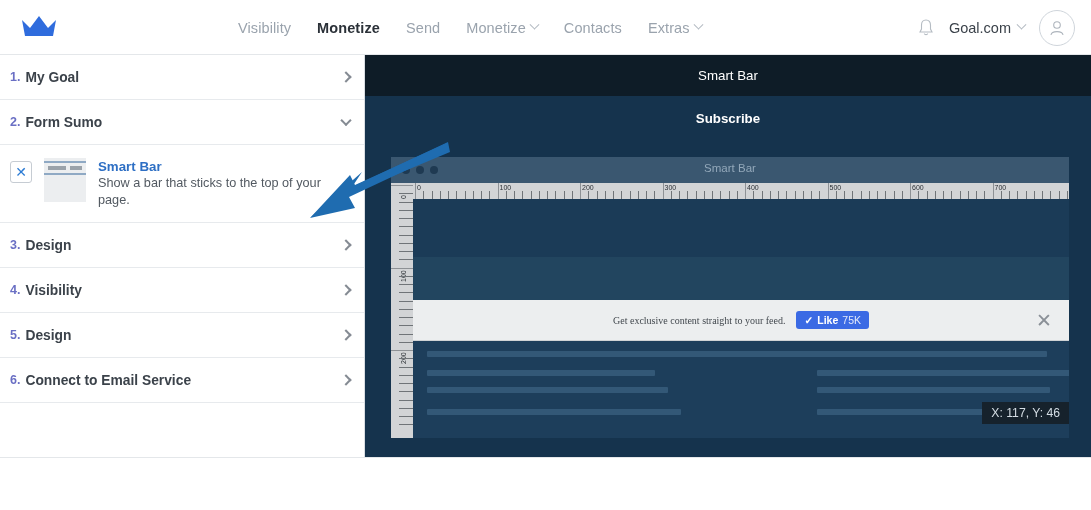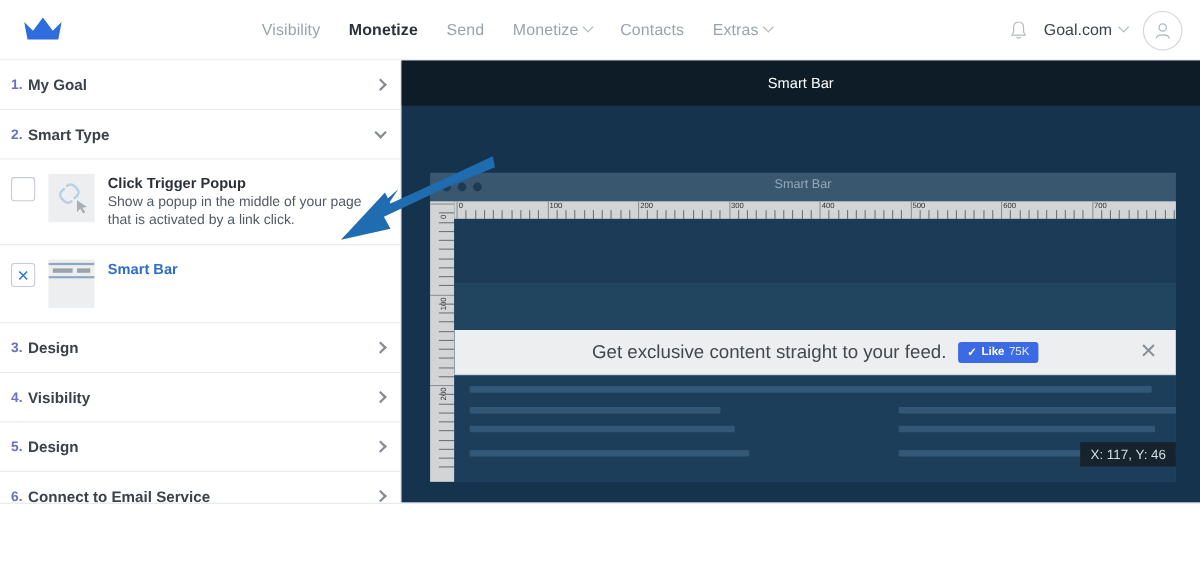--- a/index.html
+++ b/index.html
@@ -121,21 +121,21 @@
 
   .page {
     position: absolute; left: 22px; top: 42px; right: 0; bottom: 0;
     background: #1d3e5b; overflow: hidden;
   }
   .smartbar {
     position: absolute; left: 0; right: 0; top: 101px; height: 41px;
     background: #eceeef; display: flex; align-items: center; justify-content: center;
     border-bottom: 1px solid #cfd2d4;
   }
-  .sb-text { font-size: 17px; color: #42484e; }
+  .sb-text { font-size: 10px; color: #42484e; font-family: Liberation Serif, serif; }
   .like-btn {
     margin-left: 11px; background: #3b6ae4; color: #fff; border-radius: 3px;
     padding: 3px 8px; font-size: 10.5px; font-weight: 700;
     display: inline-flex; align-items: center; gap: 4px; cursor: pointer;
   }
   .like-count { font-weight: 400; opacity: .85; }
   .sb-close {
     position: absolute; right: 17px; top: 50%; transform: translateY(-50%);
     font-size: 19px; color: #8a9097; cursor: pointer; line-height: 1;
   }
@@ -214,51 +214,36 @@
   <div class="sidebar">
 
     <div class="step">
       <span class="step-num">1.</span>
       <span class="step-label">My Goal</span>
       <span class="step-arrow"></span>
     </div>
 
     <div class="step">
       <span class="step-num">2.</span>
-      <span class="step-label">Smart Type</span>
+      <span class="step-label">Form Sumo</span>
       <span class="step-arrow down"></span>
     </div>
 
-    <div class="opt">
-      <div class="opt-check"></div>
-      <div class="opt-thumb">
-        <svg width="42" height="44" viewBox="0 0 42 44">
-          <g stroke="#b9cfe4" stroke-width="2.2" fill="none" stroke-linecap="round">
-            <path d="M17 11 a4.5 4.5 0 0 1 6.4 0 l2.6 2.6 a4.5 4.5 0 0 1 0 6.4 l-2.2 2.2"></path>
-            <path d="M21 25 a4.5 4.5 0 0 1 -6.4 0 l-2.6 -2.6 a4.5 4.5 0 0 1 0 -6.4 l2.2 -2.2"></path>
-          </g>
-          <path d="M26 24 L26 35 L29 31.5 L31.5 36 L33.5 35 L31 30.8 L35 30.2 Z" fill="#a7aeb5"></path>
-        </svg>
-      </div>
-      <div class="opt-text">
-        <div class="opt-title">Click Trigger Popup</div>
-        <div class="opt-desc">Show a popup in the middle of your page that is activated by a link click.</div>
-      </div>
-    </div>
 
     <div class="opt">
       <div class="opt-check">✕</div>
       <div class="opt-thumb">
         <div class="tb-line" style="left:0;top:3px;width:42px;height:2px;background:#8fa9c4;"></div>
         <div class="tb-line" style="left:4px;top:8px;width:18px;height:4px;background:#9aa2aa;"></div>
         <div class="tb-line" style="left:26px;top:8px;width:12px;height:4px;background:#9aa2aa;"></div>
         <div class="tb-line" style="left:0;top:15px;width:42px;height:1.5px;background:#8fa9c4;"></div>
       </div>
       <div class="opt-text">
         <div class="opt-title linked">Smart Bar</div>
+        <div class="opt-desc">Show a bar that sticks to the top of your page.</div>
       </div>
     </div>
 
     <div class="step">
       <span class="step-num">3.</span>
       <span class="step-label">Design</span>
       <span class="step-arrow"></span>
     </div>
     <div class="step">
       <span class="step-num">4.</span>
@@ -272,20 +257,21 @@
     </div>
     <div class="step">
       <span class="step-num">6.</span>
       <span class="step-label">Connect to Email Service</span>
       <span class="step-arrow"></span>
     </div>
   </div>
 
   <div class="preview">
     <div class="preview-head">Smart Bar</div>
+    <div class="preview-sub">Subscribe</div>
 
     <div class="browser">
       <div class="browser-bar">
         <span class="dot"></span>
         <span class="dot"></span>
         <span class="dot"></span>
         <div class="browser-title">Smart Bar</div>
       </div>
 
       <div class="ruler-h" id="rulerH">

